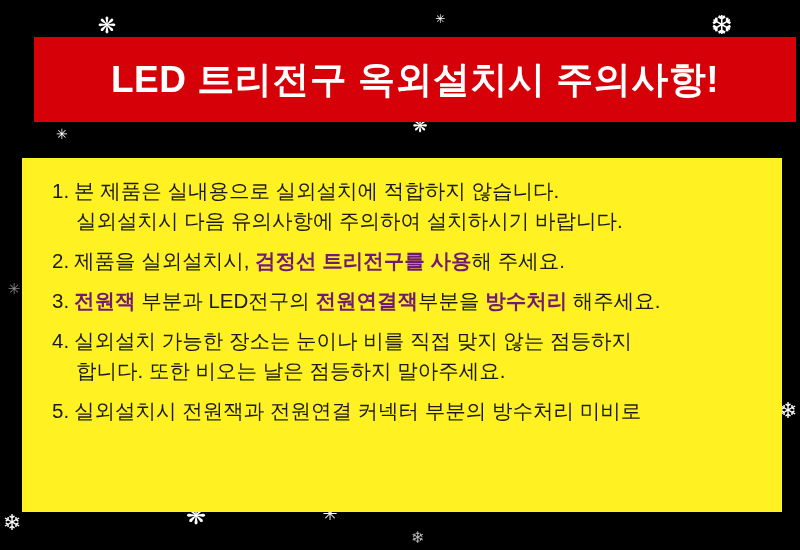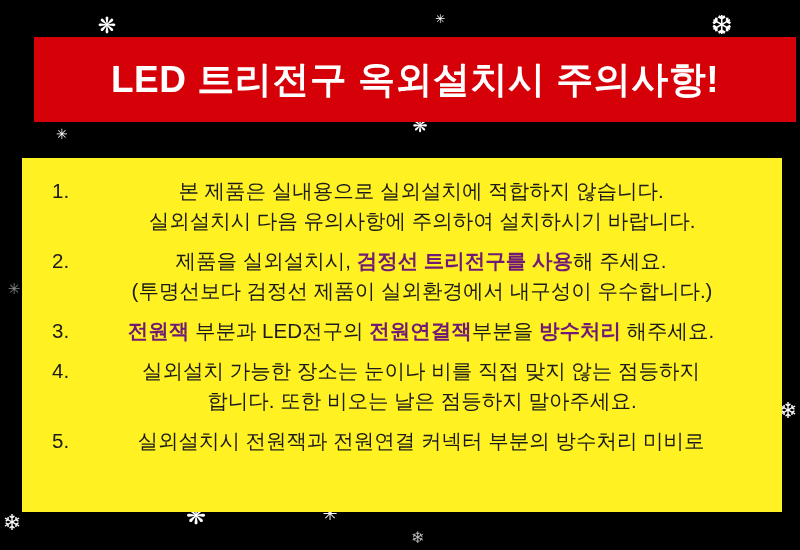--- a/index.html
+++ b/index.html
@@ -68,21 +68,21 @@
     margin-bottom: 10px;
     color: #1b1b1b;
     font-size: 20.5px;
     line-height: 30px;
   }
   .notice-item .num {
     position: absolute;
     left: 30px;
     top: 0;
   }
-  .notice-line { display: block; white-space: nowrap; text-align: center; }
+  .notice-line { display: block; white-space: nowrap; }
   .notice-line.sub { padding-left: 2px; }
   .hl {
     color: #701a75;
     font-weight: bold;
   }
 </style>
 </head>
 <body>
 
 <div id="poster">
@@ -107,21 +107,20 @@
 
   <div id="notice-box">
       <div class="notice-item">
         <span class="num">1.</span>
         <span class="notice-line"><span>본 제품은 실내용으로 실외설치에 적합하지 않습니다.</span></span>
         <span class="notice-line sub"><span>실외설치시 다음 유의사항에 주의하여 설치하시기 바랍니다.</span></span>
       </div>
       <div class="notice-item">
         <span class="num">2.</span>
         <span class="notice-line"><span>제품을 실외설치시, </span><span class="hl">검정선 트리전구를 사용</span><span>해 주세요.</span></span>
-        <span class="notice-line sub"><span>(투명선보다 검정선 제품이 실외환경에서 내구성이 우수합니다.)</span></span>
       </div>
       <div class="notice-item">
         <span class="num">3.</span>
         <span class="notice-line"><span class="hl">전원잭</span><span> 부분과 LED전구의 </span><span class="hl">전원연결잭</span><span>부분을 </span><span class="hl">방수처리</span><span> 해주세요.</span></span>
       </div>
       <div class="notice-item">
         <span class="num">4.</span>
         <span class="notice-line"><span>실외설치 가능한 장소는 눈이나 비를 직접 맞지 않는 점등하지</span></span>
         <span class="notice-line sub"><span>합니다. 또한 비오는 날은 점등하지 말아주세요.</span></span>
       </div>

